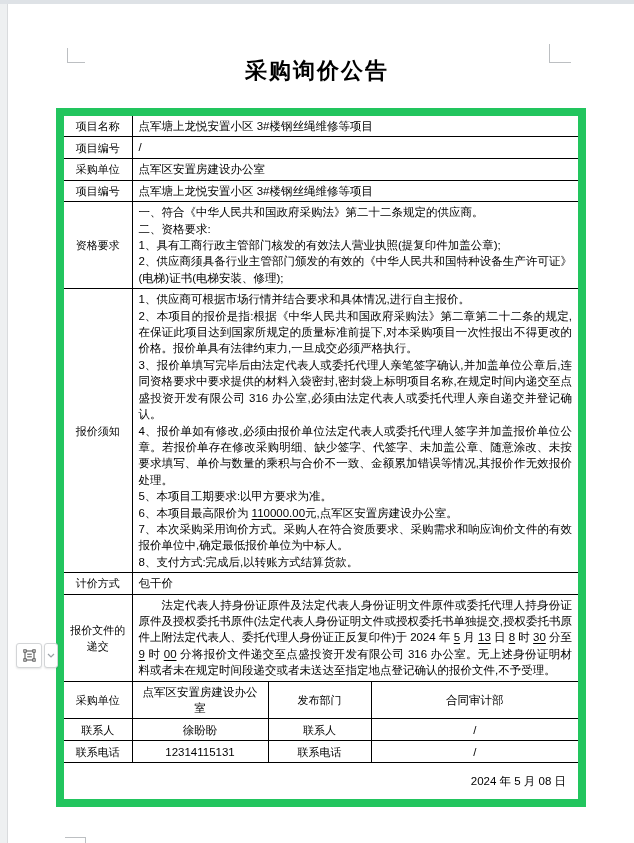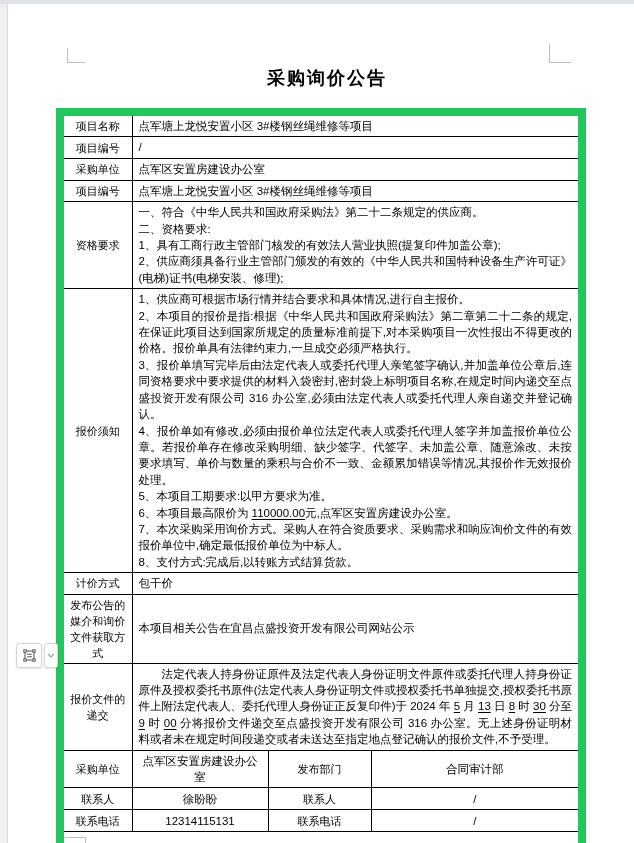--- a/index.html
+++ b/index.html
@@ -5,22 +5,22 @@
   html,body{margin:0;padding:0;}
   body{
     width:634px;height:843px;position:relative;overflow:hidden;
     background:#ffffff;color:#000;
     font-family:"Liberation Sans",sans-serif;
   }
   .top-strip{position:absolute;top:0;left:0;width:634px;height:4px;background:#dee2e6;}
   .left-strip{position:absolute;top:4px;left:0;width:8px;height:839px;background:#eef0f1;border-right:1px solid #d9dbdd;box-sizing:border-box;}
   .page{position:absolute;top:4px;left:9px;width:625px;height:839px;background:#ffffff;}
   .page-title{
-    position:absolute;top:52px;left:0;width:616px;margin:10px;
-    text-align:center;font-size:18px;font-weight:bold;letter-spacing:2px;
+    position:absolute;top:52px;left:0;width:616px;margin:0;
+    text-align:center;font-size:22px;font-weight:bold;letter-spacing:2px;
   }
   .mark{position:absolute;}
   .mark-tl{left:58px;top:44px;width:17px;height:14px;border-left:1px solid #bcbfc2;border-bottom:1px solid #bcbfc2;}
   .mark-tr{left:540px;top:40px;width:21px;height:18px;border-left:1px solid #bcbfc2;border-bottom:1px solid #bcbfc2;}
   .mark-bl{left:56px;top:833px;width:20px;height:6px;border-top:1px solid #bcbfc2;border-right:1px solid #bcbfc2;}
   .doc-table{
     position:absolute;left:47px;top:104px;width:522px;
     border-collapse:collapse;table-layout:fixed;
     border:8px solid #22c55e;
     font-size:11.5px;line-height:16.4px;
@@ -111,26 +111,20 @@
             <div class="para"><span>8、支付方式:完成后,以转账方式结算货款。</span></div>
           </td>
         </tr>
         <tr>
           <td class="lbl" style="height: 21px;">计价方式</td>
           <td colspan="3" class="ctt">
             <div class="para"><span>包干价</span></div>
           </td>
         </tr>
         <tr>
-          <td class="lbl" style="height: 48px;">发布公告的媒介和询价文件获取方式</td>
-          <td colspan="3" class="ctt">
-            <div class="para"><span>本项目相关公告在宜昌点盛投资开发有限公司网站公示</span></div>
-          </td>
-        </tr>
-        <tr>
           <td class="lbl">报价文件的递交</td>
           <td colspan="3" class="ctt">
             <div class="para indent"><span>法定代表人持身份证原件及法定代表人身份证明文件原件或委托代理人持身份证原件及授权委托书原件(法定代表人身份证明文件或</span><span class="b">授权委托书单独提交</span><span>,授权委托书原件上附法定代表人、委托代理人身份证正反复印件)于 2024 年 </span><span class="u">5</span><span> 月 </span><span class="u">13</span><span> 日 </span><span class="u">8</span><span> 时 </span><span class="u">30</span><span> 分至 </span><span class="u">9</span><span> 时 </span><span class="u">00</span><span> 分将报价文件递交至</span><span class="b">点盛投资开发有限公司 316 办公室。无上述身份证明材料或者未在规定时间段递交或者未送达至指定地点登记确认的报价文件,不予受理。</span></div>
           </td>
         </tr>
         <tr>
           <td class="ctr lbl" style="height: 22px;"><span>采购单位</span></td>
           <td class="ctr" style="height: 22px;"><span class="b">点军区安置房建设办公室</span></td>
           <td class="ctr lbl" style="height: 22px;"><span>发布部门</span></td>
           <td class="ctr" style="height: 22px;"><span>合同审计部</span></td>

